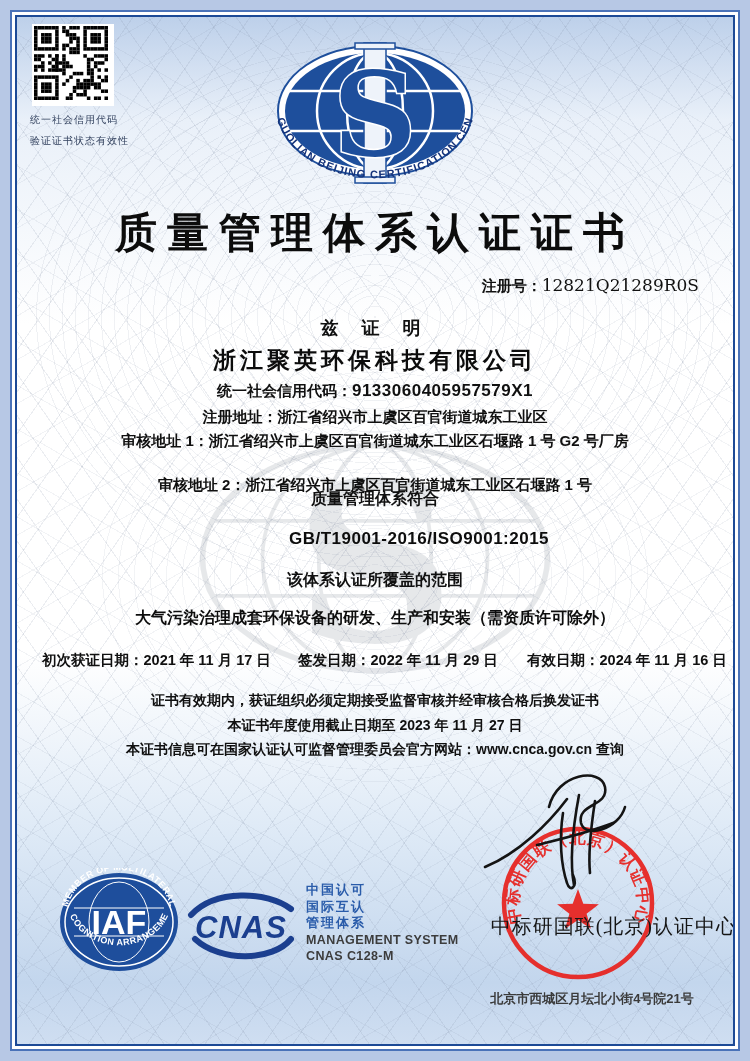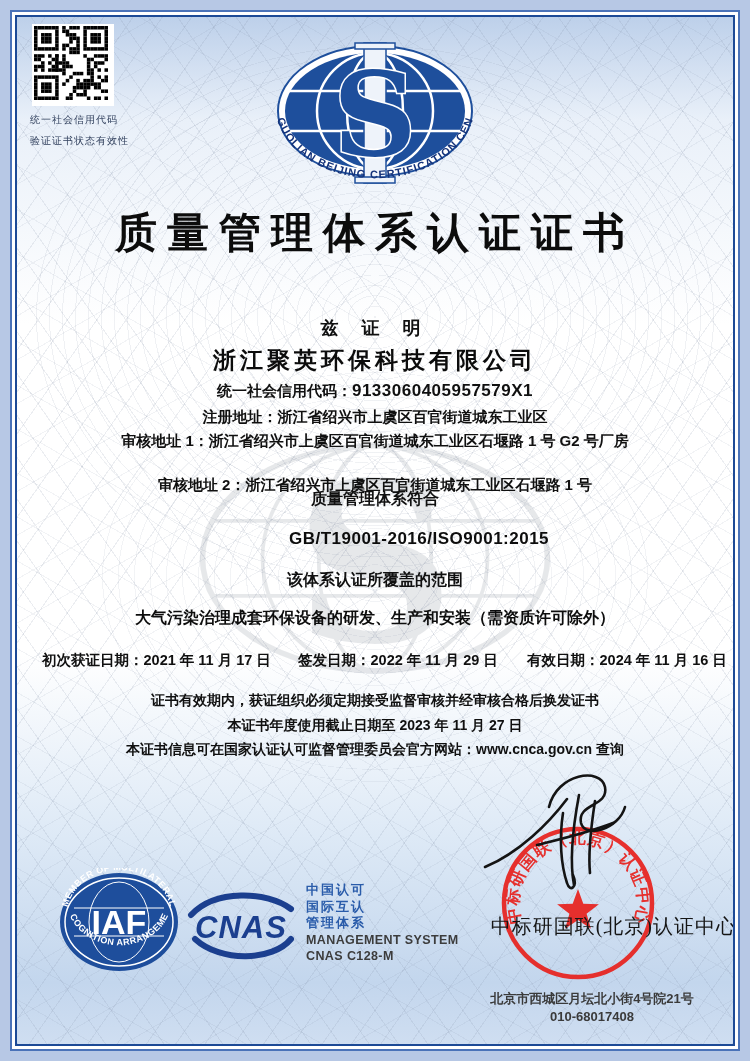--- a/index.html
+++ b/index.html
@@ -336,20 +336,23 @@
       <rect x="90" y="138" width="40" height="6" fill="#eef3fa" stroke="#1e4f9c" stroke-width="1.5"></rect>
     </g>
     <text x="110" y="116" text-anchor="middle" font-size="116" font-weight="bold" fill="#1e4f9c" stroke="#ffffff" stroke-width="3" paint-order="stroke" font-family="'DejaVu Serif',serif">S</text>
     <path id="logoArc" d="M12,80 A100,74 0 0 0 208,80" fill="none"></path>
     <text font-size="11" font-weight="bold" fill="#15337a" letter-spacing="1">
       <textPath href="#logoArc" startOffset="50%" text-anchor="middle">CSI GUOLIAN BEIJING CERTIFICATION CENTER</textPath>
     </text>
   </svg>
 
   <div class="abs center-line title">质量管理体系认证证书</div>
+  <div class="abs regline">
+    <span class="reg-label">注册号：</span><span class="reg-no">12821Q21289R0S</span>
+  </div>
 
   <div class="abs center-line statement">兹 证 明</div>
   <div class="abs center-line company">浙江聚英环保科技有限公司</div>
   <div class="abs center-line credit">
     <span>统一社会信用代码：</span><b>9133060405957579X1</b>
   </div>
   <div class="abs center-line addr a1">注册地址：浙江省绍兴市上虞区百官街道城东工业区</div>
   <div class="abs center-line addr a2">审核地址 1：浙江省绍兴市上虞区百官街道城东工业区石堰路 1 号 G2 号厂房</div>
   <div class="abs center-line addr a3">审核地址 2：浙江省绍兴市上虞区百官街道城东工业区石堰路 1 号</div>
 
@@ -411,15 +414,14 @@
       <path d="M70,42 C78,8 122,2 126,22 C130,42 98,38 102,58 C106,74 140,64 146,42"></path>
       <path d="M100,30 C94,62 90,94 95,120"></path>
       <path d="M116,36 C112,62 109,88 111,108"></path>
       <path d="M84,48 C80,74 82,100 88,118 C91,128 99,122 94,110"></path>
       <path d="M58,80 C82,74 108,68 134,58"></path>
     </g>
   </svg>
 
   <div class="abs issuer-org">中标研国联(北京)认证中心</div>
   <div class="abs issuer-addr">北京市西城区月坛北小街4号院21号</div>
-  <div class="abs issuer-tel">010-68017408</div>
  </div>
 </div>
 
 </body></html>

